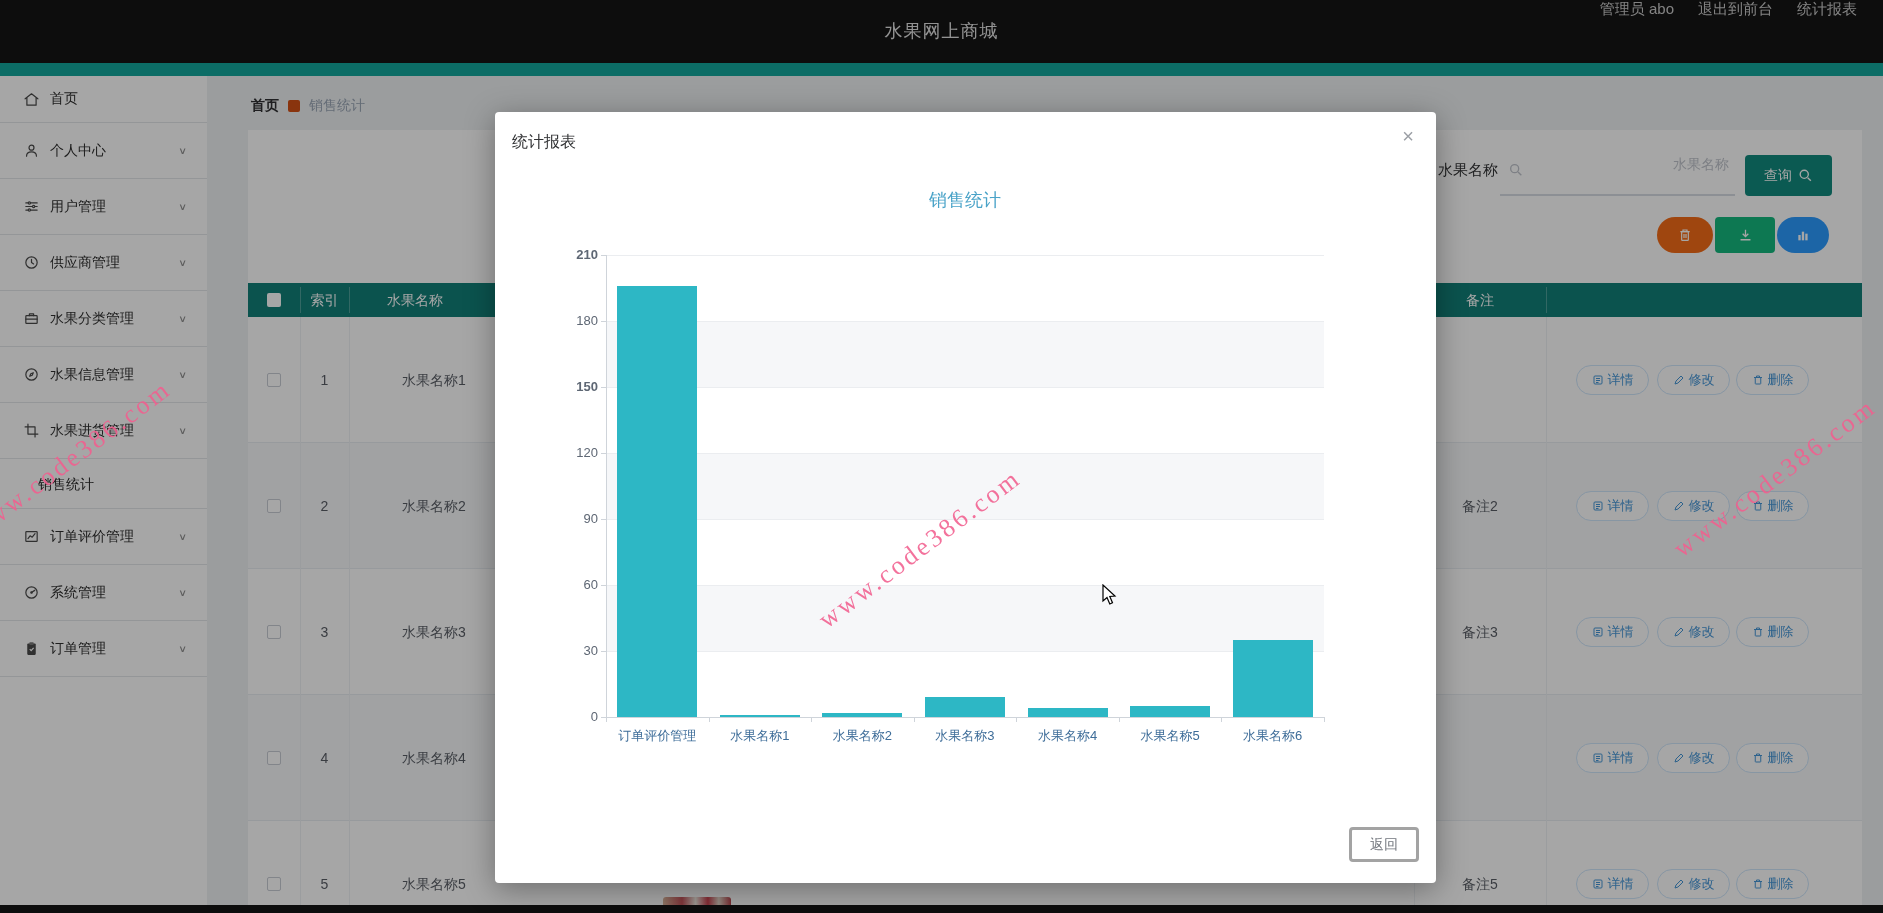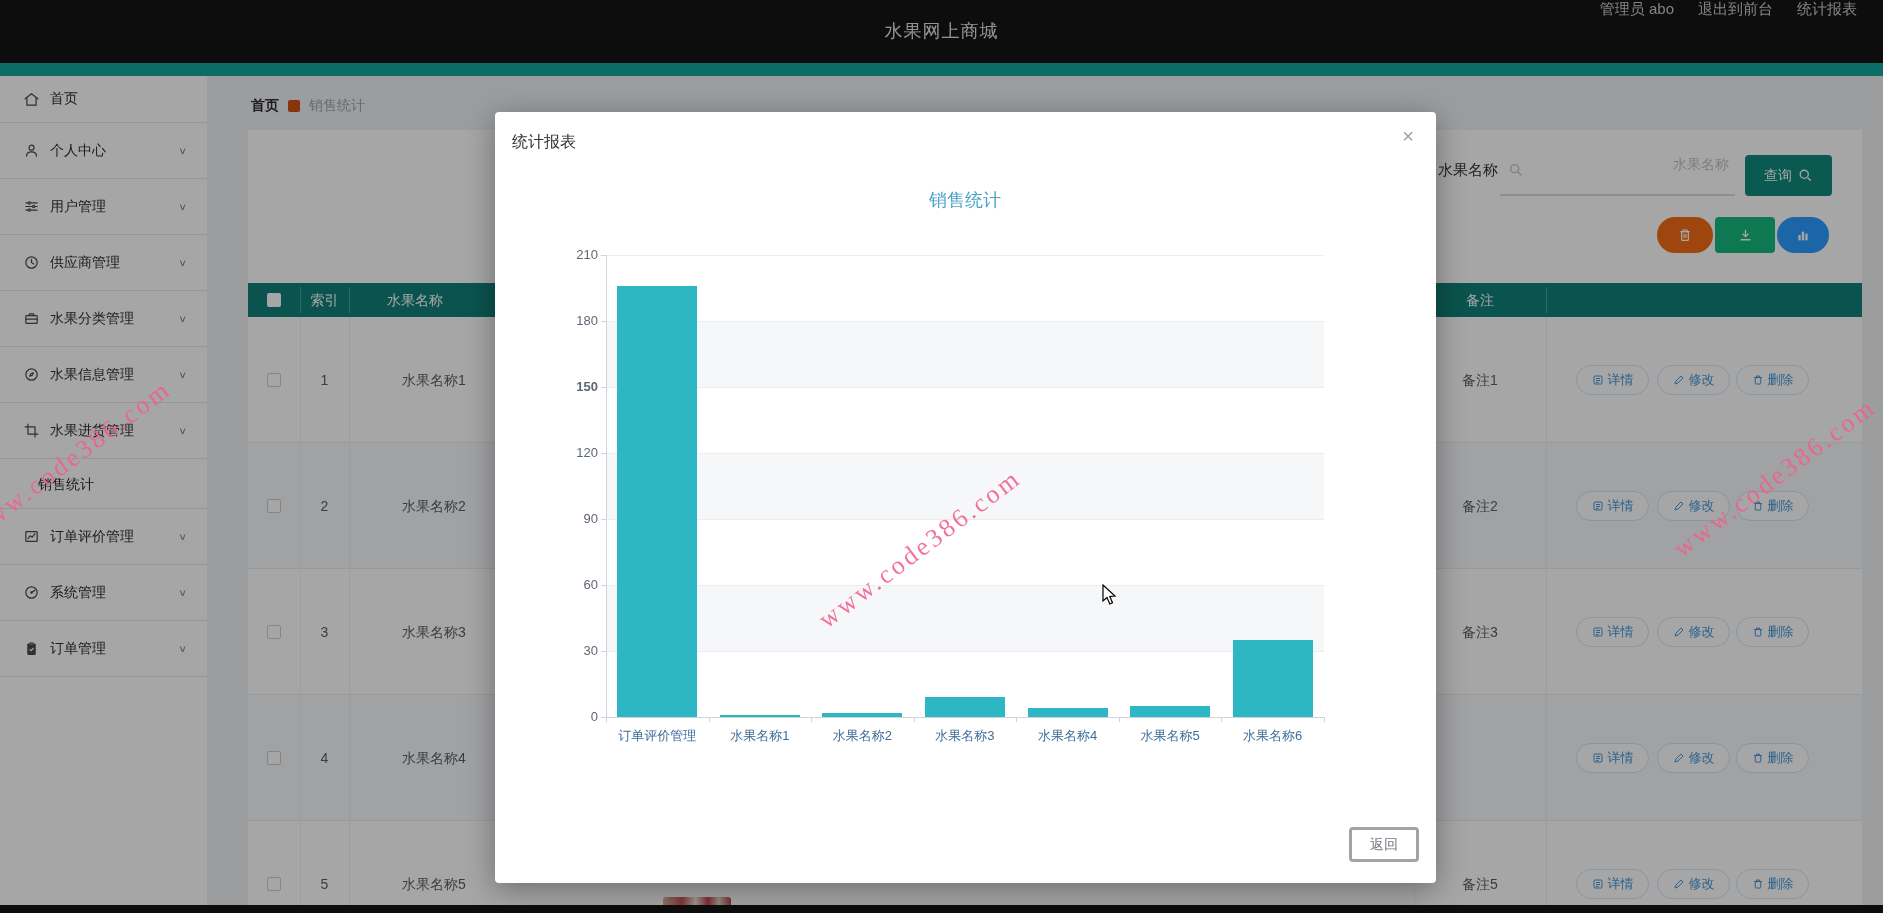--- a/index.html
+++ b/index.html
@@ -251,21 +251,20 @@
       </div>
 
       <div class="t-row" style="top:187px">
         <span class="row-check"></span>
         <span class="rsep" style="left:52px"></span>
           <span class="rsep" style="left:101px"></span>
           <span class="rsep" style="left:1166px"></span>
           <span class="rsep" style="left:1298px"></span>
         <span class="cell" style="left:52px;width:49px">1</span>
         <span class="cell" style="left:101px;width:170px">水果名称1</span>
-        <span class="cell" style="left:1166px;width:132px">备注1</span>
         <span class="pill" style="left:1328px">
             <svg width="12" height="12" viewBox="0 0 24 24" fill="none" stroke="#4697d8" stroke-width="2">
               <rect x="4" y="4" width="16" height="16" rx="2"></rect>
               <path d="M8 9h8 M8 13h8 M8 17h5"></path>
             </svg>
             <span>详情</span>
           </span>
         <span class="pill" style="left:1409px">
             <svg width="12" height="12" viewBox="0 0 24 24" fill="none" stroke="#4697d8" stroke-width="2">
               <path d="M4 20 l2-6 10-10 4 4-10 10z"></path>
@@ -432,21 +431,21 @@
         <div class="ytick" style="top: 198px;"></div>
         <div class="ylab" style="top: 190px;">120</div>
         <div class="gline" style="top: 132px;"></div>
         <div class="ytick" style="top: 132px;"></div>
         <div class="ylab" style="top: 124px; font-weight: bold;">150</div>
         <div class="gline" style="top: 66px;"></div>
         <div class="ytick" style="top: 66px;"></div>
         <div class="ylab" style="top: 58px;">180</div>
         <div class="gline" style="top: 0px;"></div>
         <div class="ytick" style="top: 0px;"></div>
-        <div class="ylab" style="top: -8px;">210</div>
+        <div class="ylab" style="top: -8px; font-weight: bold;">210</div>
         <div class="bar" style="left: 11.2857px; width: 80px; top: 30.8px; height: 431.2px; background: rgb(45, 183, 197);"></div>
         <div class="bar" style="left: 113.857px; width: 80px; top: 459.8px; height: 2.2px; background: rgb(45, 183, 197);"></div>
         <div class="bar" style="left: 216.429px; width: 80px; top: 457.6px; height: 4.4px; background: rgb(45, 183, 197);"></div>
         <div class="bar" style="left: 319px; width: 80px; top: 442.2px; height: 19.8px; background: rgb(45, 183, 197);"></div>
         <div class="bar" style="left: 421.571px; width: 80px; top: 453.2px; height: 8.8px; background: rgb(45, 183, 197);"></div>
         <div class="bar" style="left: 524.143px; width: 80px; top: 451px; height: 11px; background: rgb(45, 183, 197);"></div>
         <div class="bar" style="left: 626.714px; width: 80px; top: 385px; height: 77px; background: rgb(45, 183, 197);"></div>
         <div class="xlab" style="left: 0px; width: 102.571px;">订单评价管理</div>
         <div class="xtick" style="left: 0px;"></div>
         <div class="xlab" style="left: 102.571px; width: 102.571px;">水果名称1</div>

